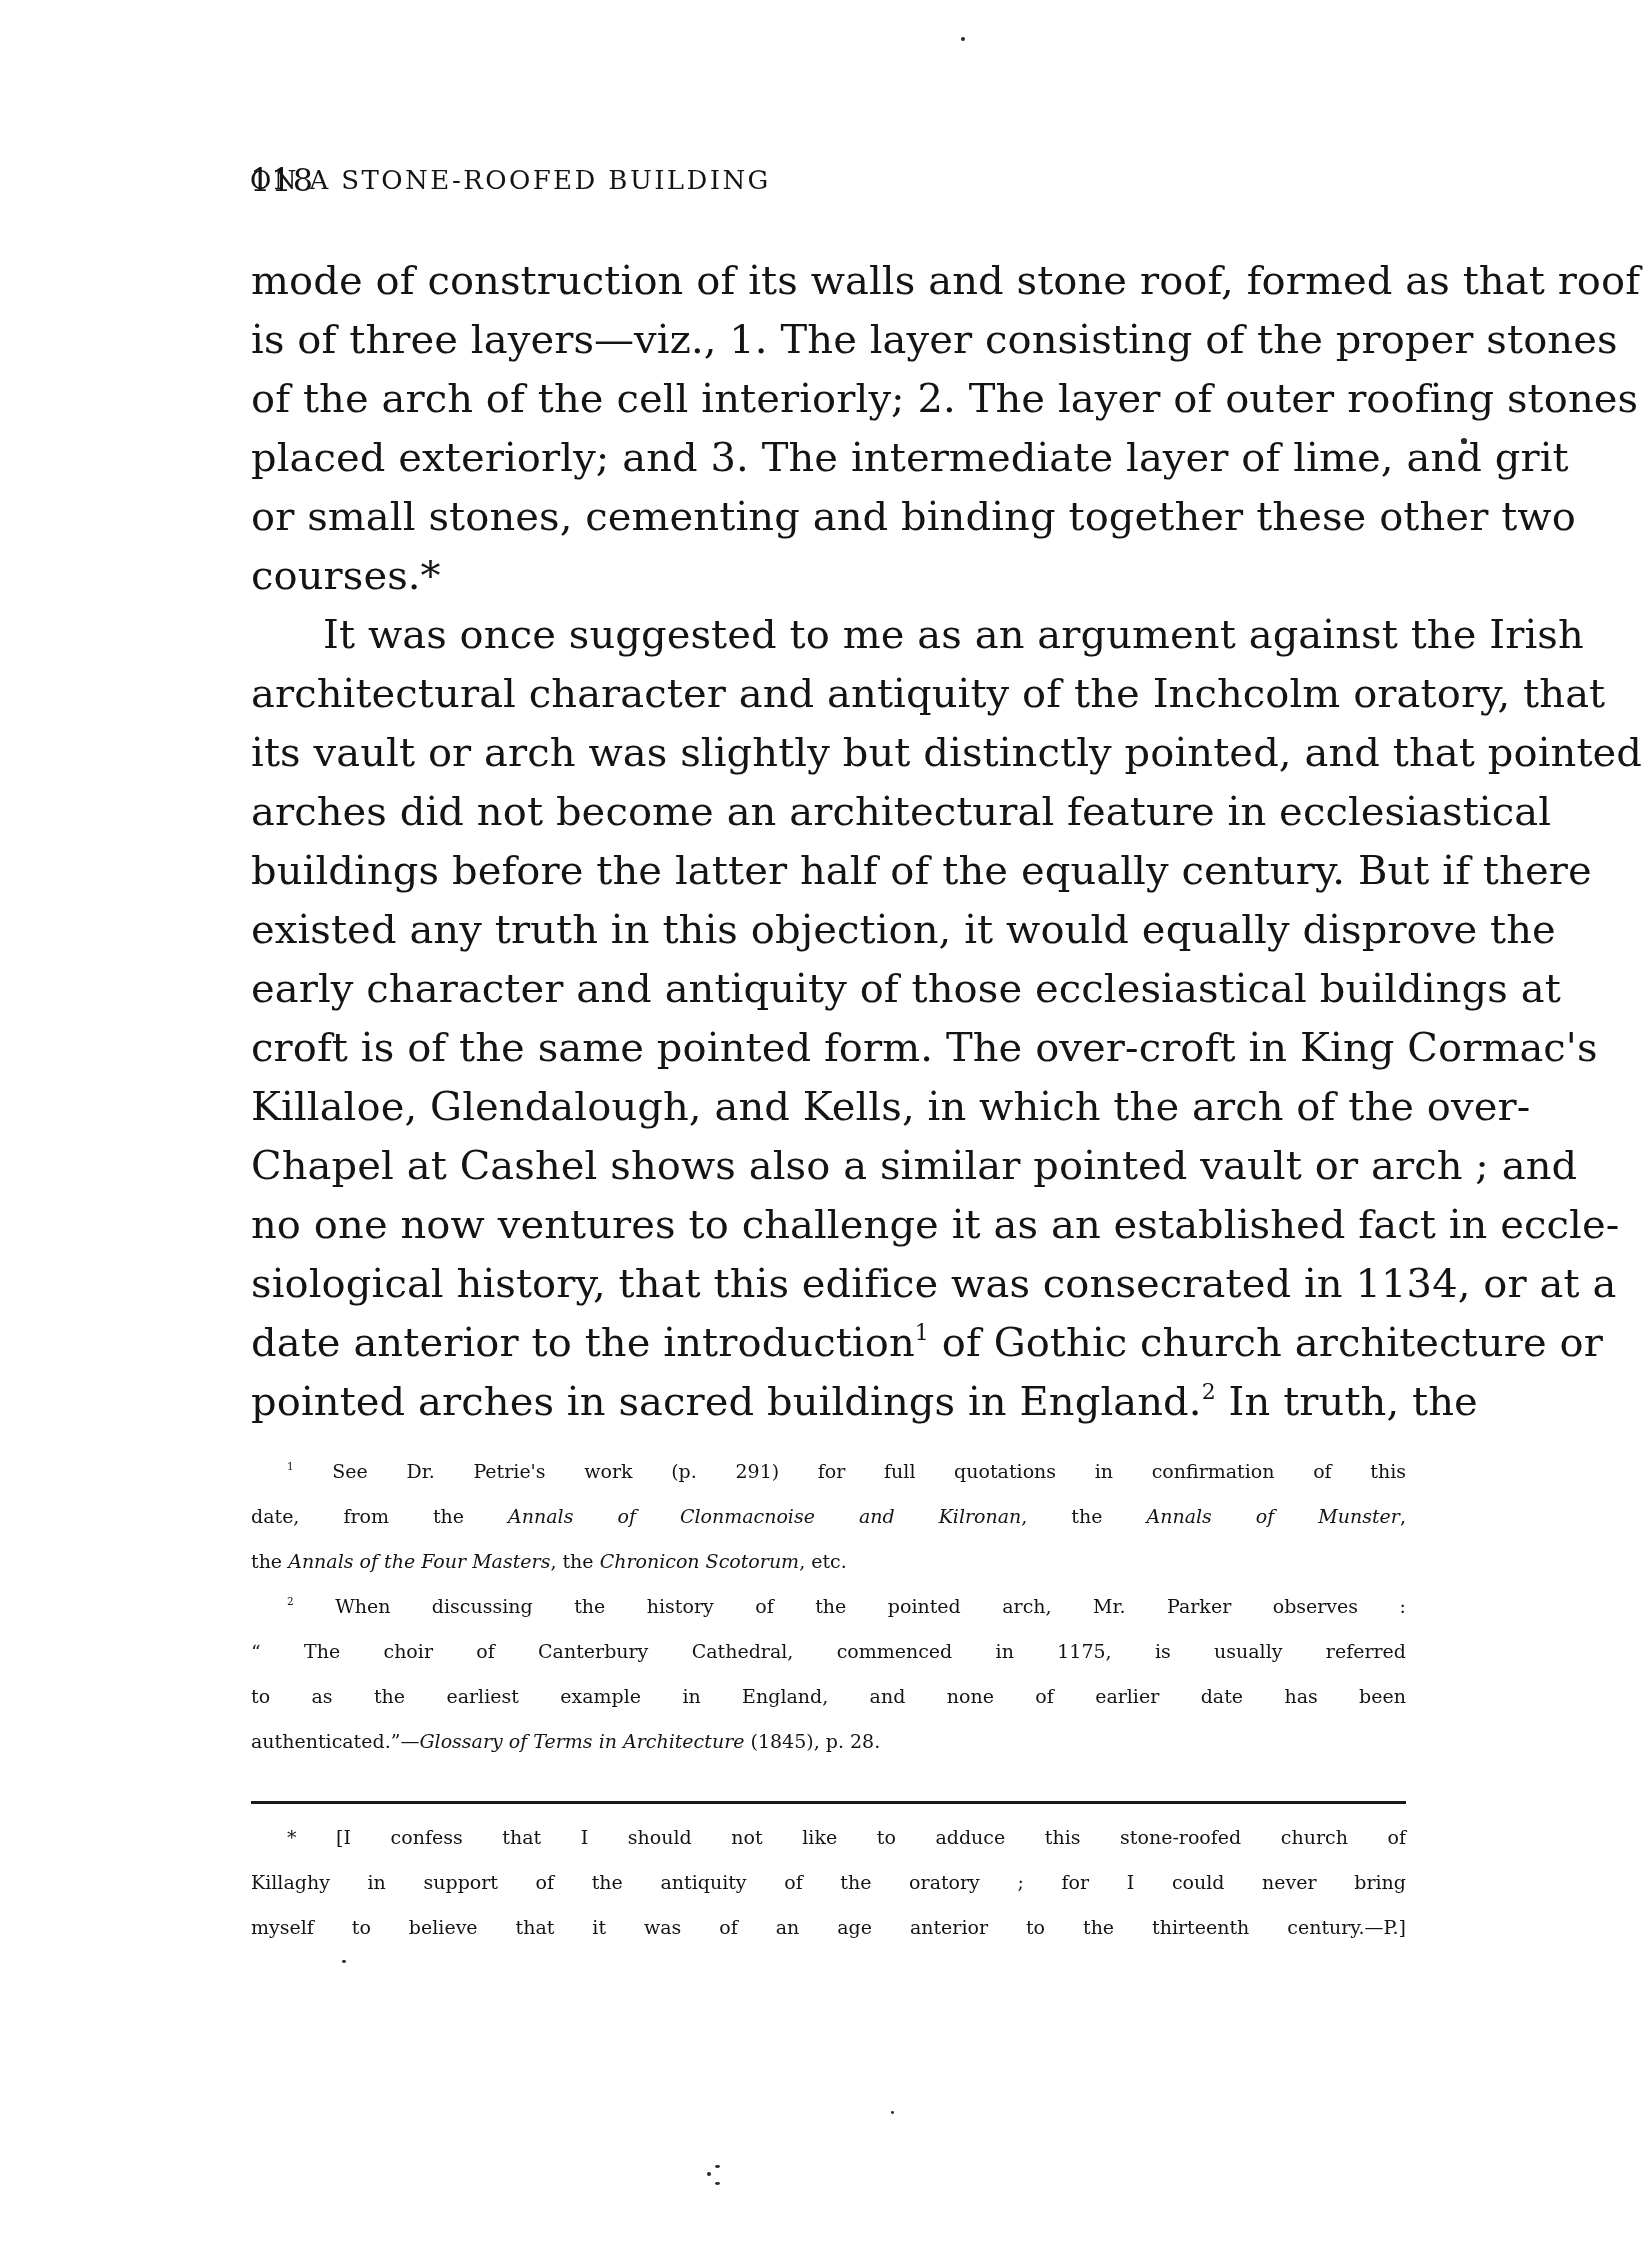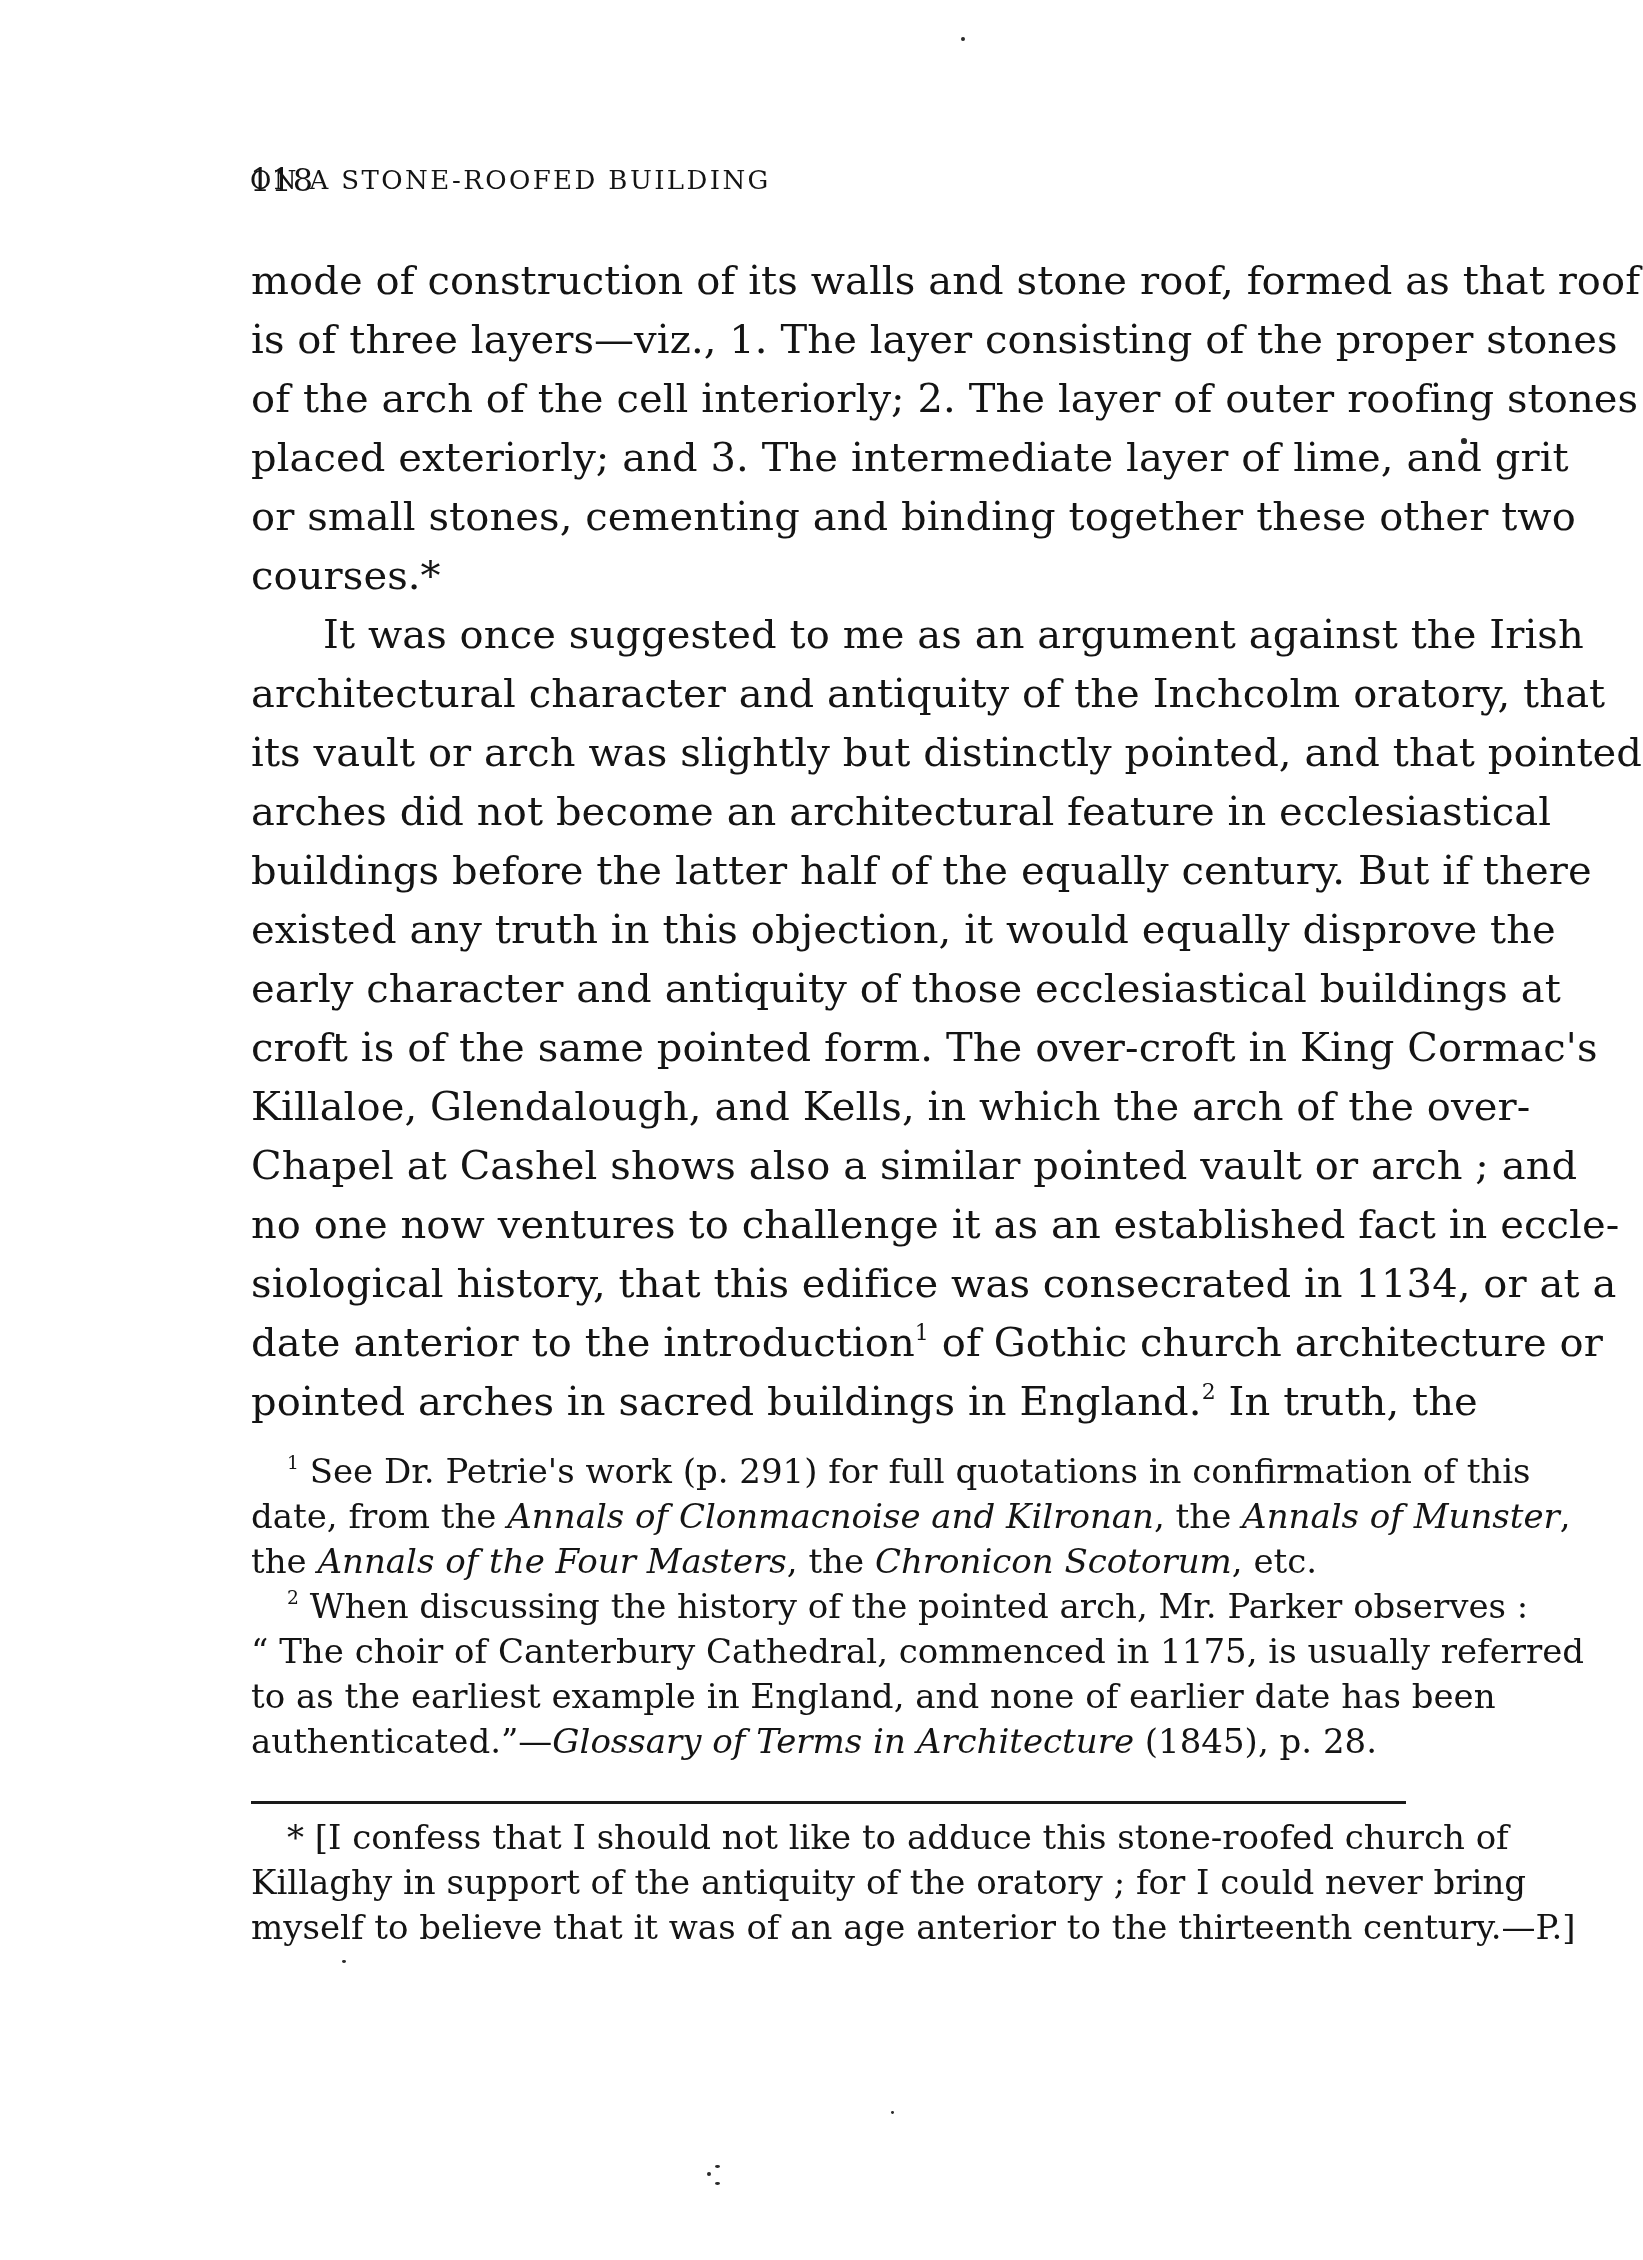--- a/index.html
+++ b/index.html
@@ -10,21 +10,21 @@
   .page-number { position: absolute; left: 0; top: 0; font-size: 32px; letter-spacing: 1px; }
   .running-title { position: absolute; left: 0; right: 0; top: 3.8px; text-align: left;
                    font-size: 26px; letter-spacing: 2.4px; padding-right: 67px; }
   .body-text { position: absolute; left: 251px; top: 241px; width: 1155px; }
   .line { font-size: 40px; line-height: 59px; height: 59px; white-space: nowrap;
           text-align: justify; text-align-last: justify; letter-spacing: 0.1px; }
   .line.last { text-align-last: left; }
   .indent { padding-left: 72px; }
   sup { font-size: 0.55em; vertical-align: 0.75em; line-height: 0; }
   .footnotes { position: absolute; left: 251px; top: 1439px; width: 1155px; }
-  .fn-line { font-size: 34px; line-height: 45px; height: 45px; white-space: nowrap;
+  .fn-line { font-size: 19px; line-height: 45px; height: 45px; white-space: nowrap;
              text-align: justify; text-align-last: justify; }
   .fn-line.last { text-align-last: left; }
   .fn-line i { font-style: italic; }
   .rule { position: absolute; left: 251px; top: 1791px; width: 1155px; height: 2.9px; background: #1a1a1a; }
   .star-note { position: absolute; left: 251px; top: 1805px; width: 1155px; }
   .speck { position: absolute; background: #2a2a2a; border-radius: 50%; }
 </style>
 </head>
 <body>
 

